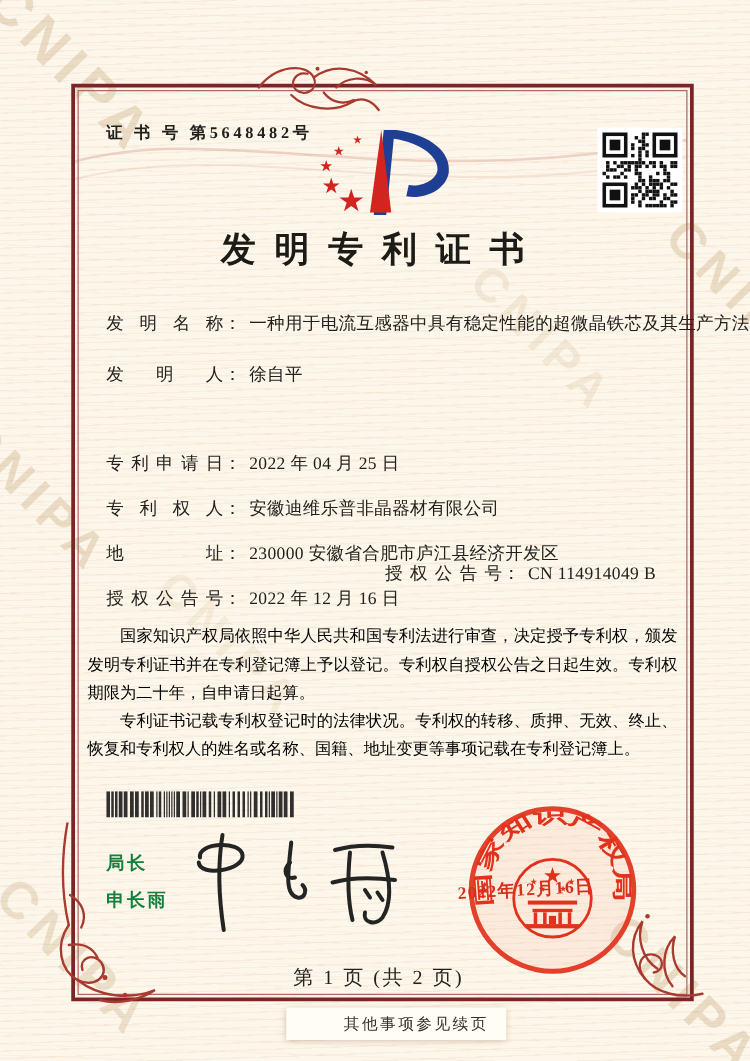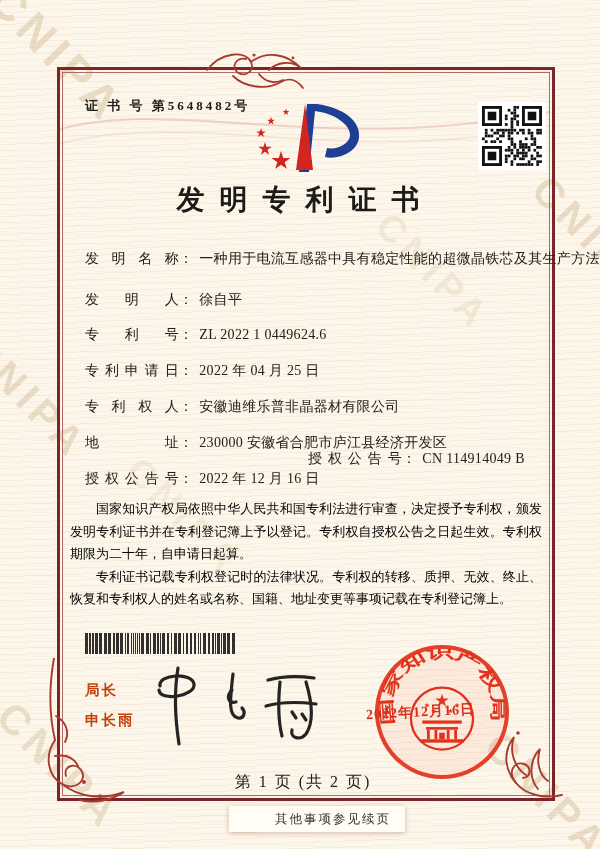--- a/index.html
+++ b/index.html
@@ -30,21 +30,21 @@
   .flabel{display:inline-block;width:94px;text-align:justify;text-align-last:justify;vertical-align:bottom;}
   .fvalue{margin-left:6px;}
   .r0{top:250px}.r1{top:291px}.r2{top:326px}.r3{top:362px}.r4{top:398px}.r5{top:434px}
   .grant-left{top:470px;}
   .grant-right{top:450px;left:308px;}
   .paras{position:absolute;left:70px;top:498px;width:472px;font-size:13px;line-height:22.5px;
          text-align:justify;color:#000000;}
   .paras p{margin:0;text-indent:2em;}
   .barcode{position:absolute;left:85px;top:633px;width:153px;height:21px;}
   .signer{position:absolute;left:85px;font-family:"Liberation Sans",sans-serif;
-          font-size:14.5px;font-weight:700;letter-spacing:2px;color:#c2410c;}
+          font-size:14.5px;font-weight:700;letter-spacing:2px;color:#15803d;}
   .signer-title{top:681px;} .signer-name{top:711px;}
   .signature{position:absolute;left:148px;top:652px;}
   .seal{position:absolute;left:375px;top:645px;width:134px;height:134px;border-radius:50%;
         border:4px solid rgba(225,50,28,0.92);box-sizing:border-box;
         background:radial-gradient(circle, rgba(255,90,60,0.07) 60%, rgba(255,90,60,0.12) 100%);}
   .seal-art{position:absolute;left:0;top:0;}
   .seal-date{position:absolute;left:366px;top:702px;width:158px;font-size:14px;font-weight:700;
              color:#d6301c;letter-spacing:1px;transform:rotate(-3deg);white-space:nowrap;z-index:5;}
   .page-no{position:absolute;left:57px;top:772px;width:492px;text-align:center;font-size:16px;letter-spacing:2px;}
   .tab{position:absolute;left:229px;top:806px;width:144px;height:26px;line-height:26px;
@@ -257,23 +257,20 @@
       </svg></div>
 
   <div class="title">发明专利证书</div>
 
   <div class="frow r0">
     <span class="flabel">发明名称</span><span>：</span><span class="fvalue">一种用于电流互感器中具有稳定性能的超微晶铁芯及其生产方法</span>
   </div>
   <div class="frow r1">
     <span class="flabel">发明人</span><span>：</span><span class="fvalue">徐自平</span>
   </div>
-  <div class="frow r2">
-    <span class="flabel">专利号</span><span>：</span><span class="fvalue">ZL 2022 1 0449624.6</span>
-  </div>
   <div class="frow r3">
     <span class="flabel">专利申请日</span><span>：</span><span class="fvalue">2022 年 04 月 25 日</span>
   </div>
   <div class="frow r4">
     <span class="flabel">专利权人</span><span>：</span><span class="fvalue">安徽迪维乐普非晶器材有限公司</span>
   </div>
   <div class="frow r5">
     <span class="flabel">地址</span><span>：</span><span class="fvalue">230000  安徽省合肥市庐江县经济开发区</span>
   </div>
   <div class="frow grant-left">

